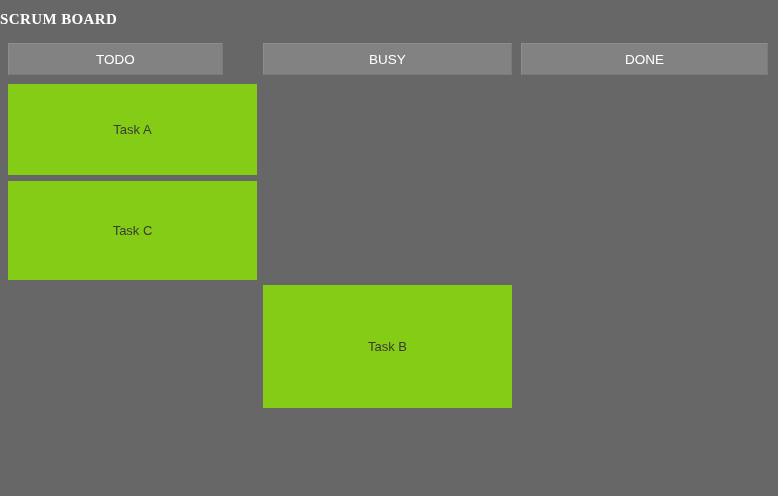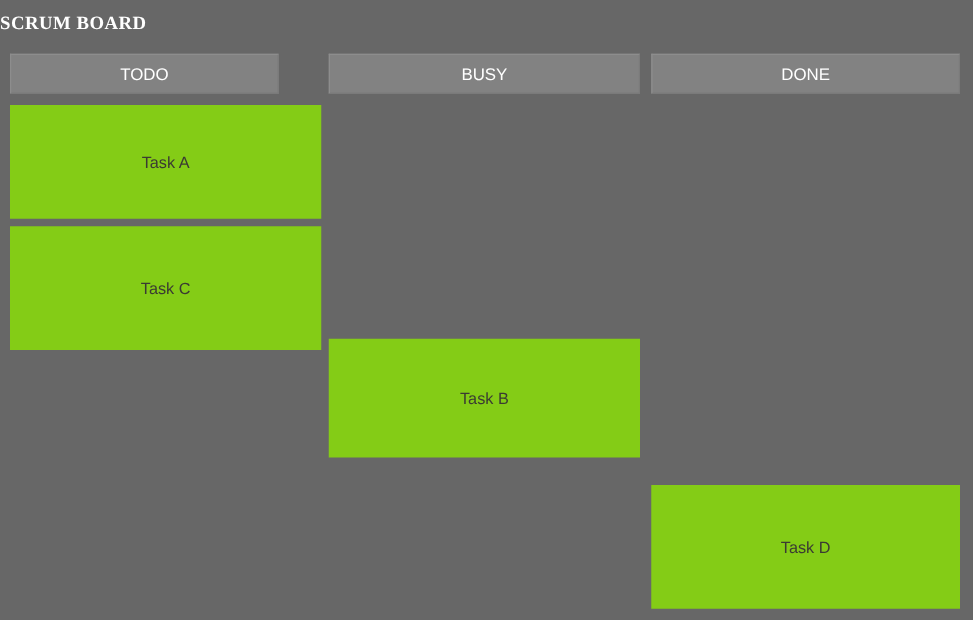--- a/index.html
+++ b/index.html
@@ -83,21 +83,21 @@
     display: flex;
     align-items: center;
     justify-content: center;
     text-align: center;
     white-space: nowrap;
     cursor: move;
   }
 
   #task-card-a { left: 8px;   top: 84px;  width: 249px; height: 91px; }
   #task-card-c { left: 8px;   top: 181px; width: 249px; height: 99px; justify-content: center; }
-  #task-card-b { left: 263px; top: 271px; width: 249px; height: 95px; }
+  #task-card-b { left: 263px; top: 285px; width: 249px; height: 123px; }
   #task-card-d { left: 521px; top: 388px; width: 247px; height: 99px; }
 </style>
 </head>
 <body>
 
 <div id="board">
 
   <div id="board-title">SCRUM BOARD</div>
 
   <div class="col-header" id="col-header-todo">
@@ -121,17 +121,14 @@
   </div>
 
   <div class="task-card" id="task-card-c">
     <span>Task C</span>
   </div>
 
   <div class="task-card" id="task-card-b">
     <span>Task B</span>
   </div>
 
-  <div class="task-card" id="task-card-d">
-    <span>Task D</span>
-  </div>
 
 </div>
 
 </body></html>

